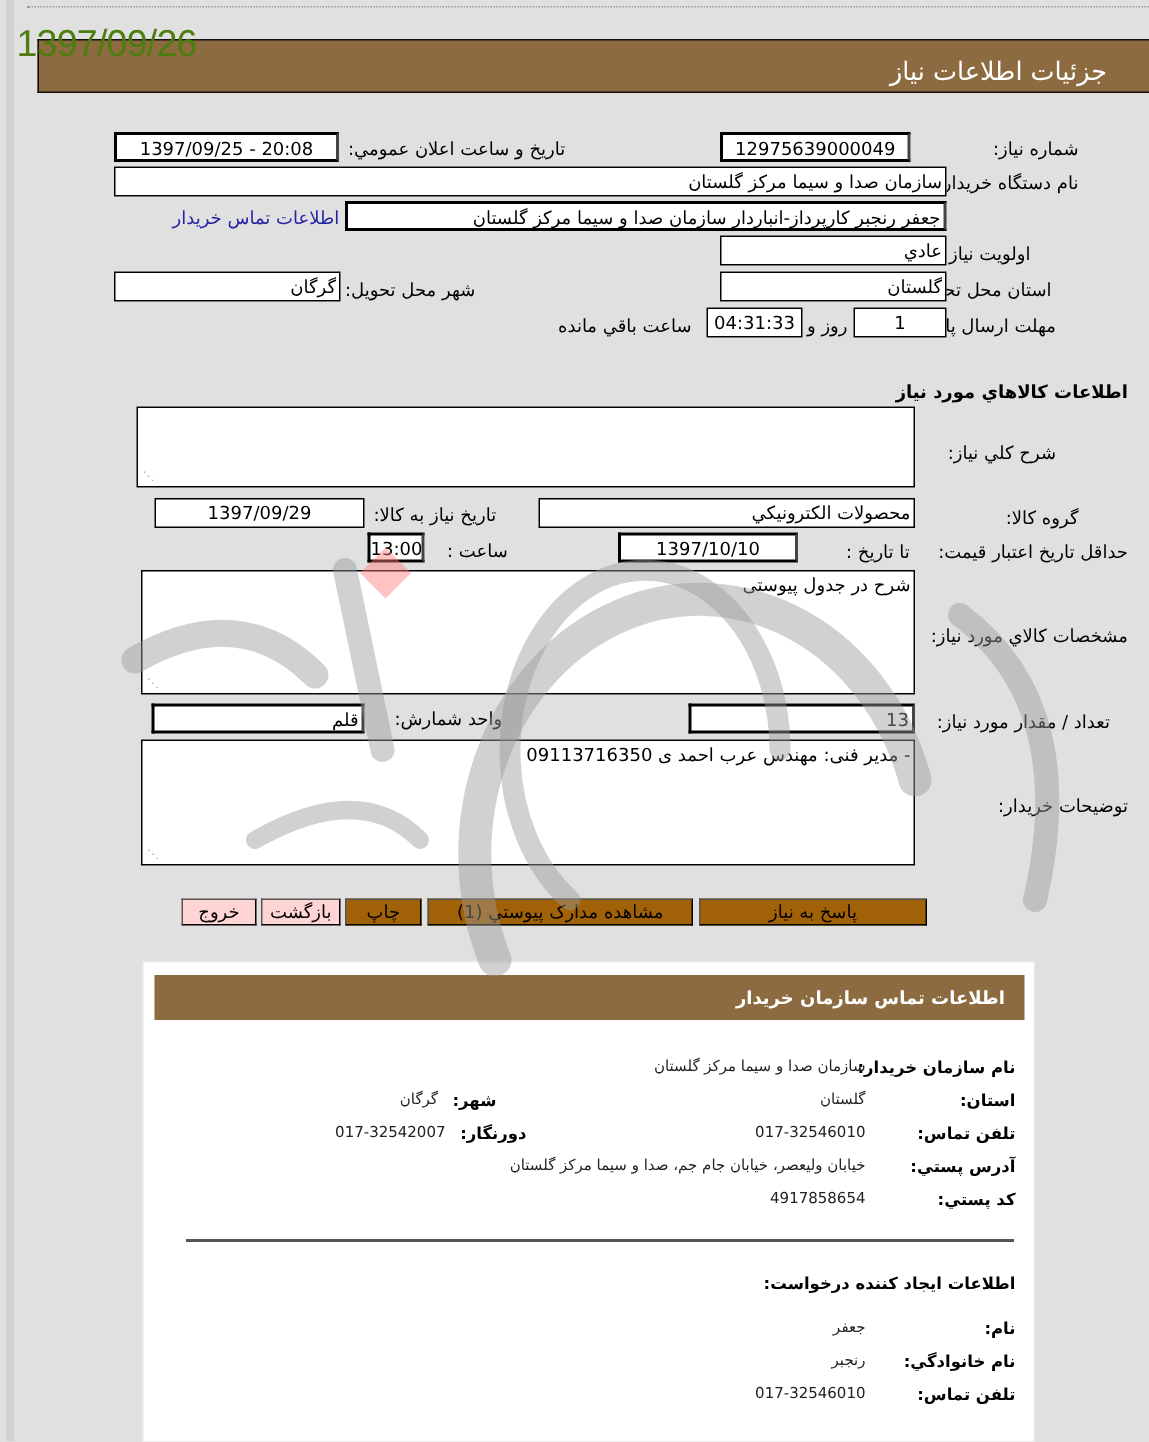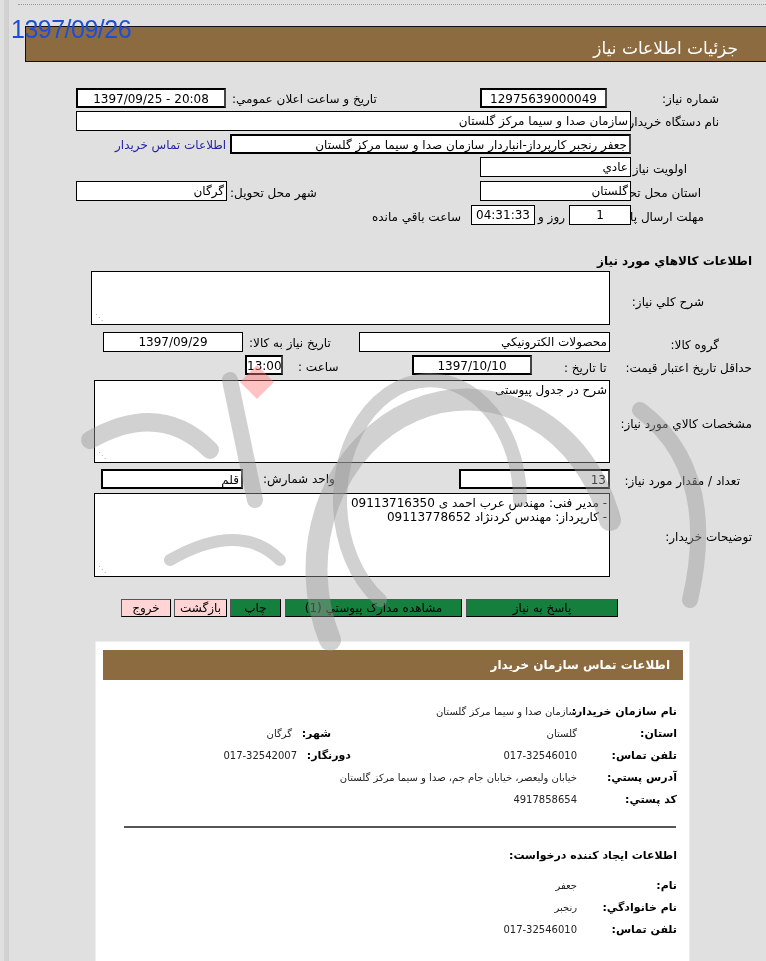--- a/index.html
+++ b/index.html
@@ -3,36 +3,36 @@
 <meta charset="utf-8">
 <style>
   html, body { margin:0; padding:0; }
   body {
     width:766px; height:961px; overflow:hidden; position:relative;
     background:#e0e0e0;
     font-family:"DejaVu Sans", sans-serif; font-size:12px; color:#000;
   }
   .left-rule { position:absolute; left:4px; top:0; width:4px; height:961px; background:#d2d2d2; border-right:1px solid #cfcfcf; }
   .top-dotted { position:absolute; left:18px; right:0; top:4px; border-top:1px dotted #9a9a9a; }
-  .stamp { position:absolute; left:11px; top:15px; color:#1d4ed8; font-family:"Liberation Sans", sans-serif; font-size:25px; z-index:5; letter-spacing:-0.5px; }
+  .stamp { position:absolute; left:11px; top:15px; color:#4d7c0f; font-family:"Liberation Sans", sans-serif; font-size:25px; z-index:5; letter-spacing:-0.5px; }
   .header-bar { position:absolute; left:25px; top:26px; width:741px; height:36px; background:#8c6b40; border:1px solid #111; border-right:none; box-sizing:border-box; }
   .header-bar span { position:absolute; right:28px; top:11px; color:#fff; font-size:17px;margin-left:30px; }
 
   .lbl { position:absolute; font-size:12px; white-space:nowrap; direction:rtl; }
   .box { position:absolute; background:#fff; border:1px solid #000; box-sizing:border-box; height:20px; font-size:12px; line-height:18px; white-space:nowrap; overflow:hidden; }
   .box.c { text-align:center; }
   .box.r { text-align:right; direction:rtl; padding-right:2px; }
   .box.thick { border:2px solid #000; border-right-color:#444; }
   .area { position:absolute; background:#fff; border:1px solid #000; box-sizing:border-box; direction:rtl; text-align:right; font-size:12px; line-height:14px; padding:2px 2px; }
   .area .grip { position:absolute; left:3px; bottom:2px; color:#aaa; font-size:8px; line-height:8px; }
   .link { position:absolute; color:#2323a5; font-size:12px; direction:rtl; white-space:nowrap; cursor:pointer; }
   .section-title { position:absolute; right:14px; font-weight:bold; font-size:12px; direction:rtl; }
 
   .btn { position:absolute; height:18px; box-sizing:border-box; border:1px solid #000; border-top-color:#555; border-left-color:#555; font-size:12px; line-height:16px; text-align:center; direction:rtl; cursor:pointer; }
-  .btn.green { background:#15803d; }
+  .btn.green { background:#a16207; }
   .btn.pink { background:#ffd4d4; }
 
   .watermark { position:absolute; left:0; top:0; pointer-events:none; z-index:3; }
 
   .contact-card { position:absolute; left:95px; top:641px; width:593px; height:320px; background:#fff; border:1px solid #eee; }
   .contact-head { position:absolute; left:7px; top:8px; width:580px; height:30px; background:#8c6b40; }
   .contact-head span { position:absolute; right:13px; top:8px; color:#fff; font-weight:bold; font-size:12px; direction:rtl; }
   .c-lbl { position:absolute; font-weight:bold; font-size:11px; direction:rtl; white-space:nowrap; }
   .c-val { position:absolute; font-size:10px; direction:rtl; white-space:nowrap; color:#222; }
   .c-sep { position:absolute; left:28px; width:552px; top:184px; border-top:2px solid #555; }
@@ -100,21 +100,20 @@
 </div>
 
 <div class="lbl" style="right:26px;top:474px;">تعداد / مقدار مورد نياز:</div>
 <div class="box r thick" style="left:459px;top:469px;width:151px;">13</div>
 <div class="lbl" style="left:263px;top:472px;">واحد شمارش:</div>
 <div class="box r thick" style="left:101px;top:469px;width:142px;">قلم</div>
 
 <div class="lbl" style="right:14px;top:530px;">توضيحات خريدار:</div>
 <div class="area" style="left:94px;top:493px;width:516px;height:84px;">
   <div>- مدیر فنی: مهندس عرب احمد ی 09113716350</div>
-  <div>- کارپرداز: مهندس کردنژاد 09113778652</div>
   <span class="grip">⋰</span>
 </div>
 
 <div class="btn green" style="left:466px;top:599px;width:152px;">پاسخ به نياز</div>
 <div class="btn green" style="left:285px;top:599px;width:177px;">مشاهده مدارک پيوستي (1)</div>
 <div class="btn green" style="left:230px;top:599px;width:51px;">چاپ</div>
 <div class="btn pink" style="left:174px;top:599px;width:53px;">بازگشت</div>
 <div class="btn pink" style="left:121px;top:599px;width:50px;">خروج</div>
 
 <svg class="watermark" width="766" height="961">

